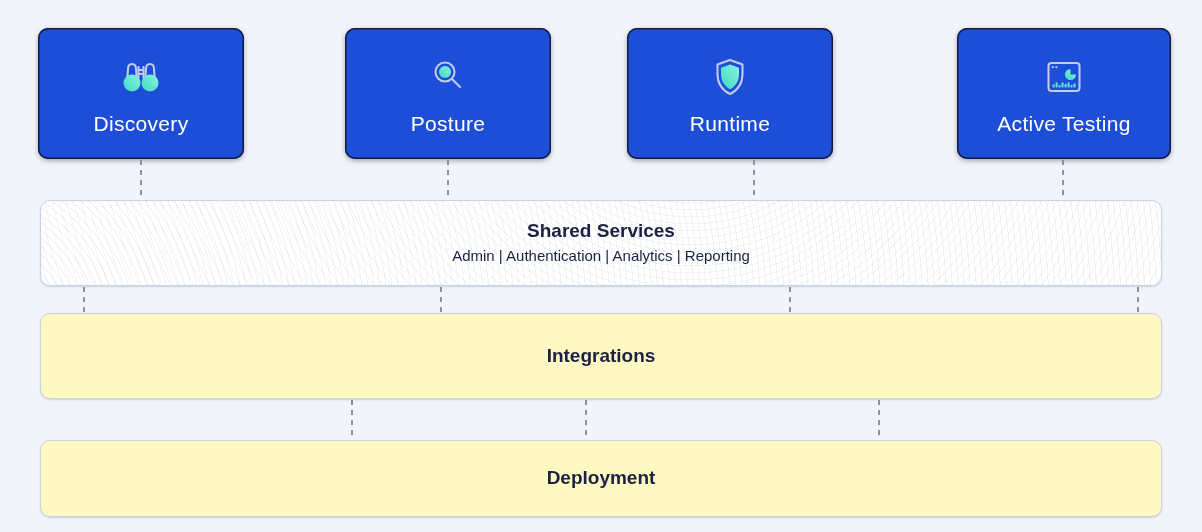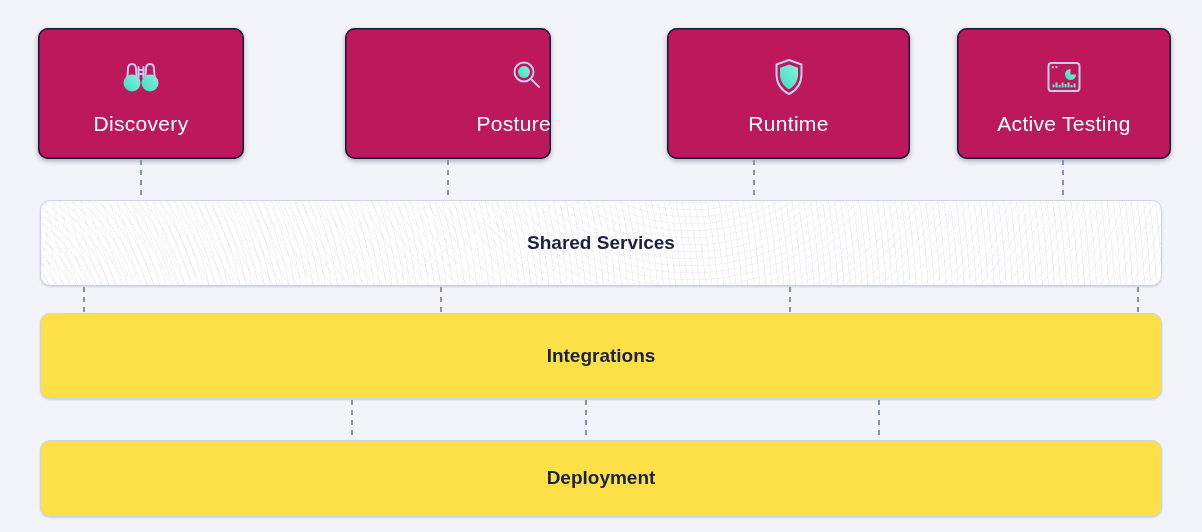--- a/index.html
+++ b/index.html
@@ -10,21 +10,21 @@
     width: 1202px;
     height: 532px;
     background: #f2f4fa;
     overflow: hidden;
   }
   
   .module {
     position: absolute;
     top: 28px;
     height: 131px;
-    background: #be185d;
+    background: #1d4ed8;
     border-radius: 10px;
     box-shadow: 0 2px 5px rgba(20,24,55,0.35), inset 0 0 0 1.5px #161a38;
     display: flex;
     flex-direction: column;
     align-items: center;
     justify-content: center;
     gap: 12px;
   }
   .module svg { display: block; }
   .module-label {
@@ -32,21 +32,21 @@
     font-size: 21px;
     font-weight: 500;
     letter-spacing: 0.3px;
     line-height: 1;
   }
   
   .layer {
     position: absolute;
     left: 40px;
     width: 1122px;
-    background: #fde047;
+    background: #fef9c3;
     border: 1px solid #ccd2e0;
     border-radius: 10px;
     box-shadow: 0 1px 2px rgba(110,120,150,0.28);
     display: flex;
     flex-direction: column;
     align-items: center;
     justify-content: center;
     text-align: center;
   }
   .layer-title {
@@ -102,38 +102,38 @@
           <line x1="21.5" y1="17" x2="26.5" y2="17"></line>
           <line x1="21.5" y1="21" x2="26.5" y2="21"></line>
         </g>
         <circle cx="15" cy="30" r="8.5" fill="url(#tg1)"></circle>
         <circle cx="33" cy="30" r="8.5" fill="url(#tg1)"></circle>
       </svg>
     </span>
     <div class="module-label">Discovery</div>
   </div>
 
-  <div class="module" style="left:345px; width:206px;align-items:flex-end;">
+  <div class="module" style="left:345px; width:206px;">
     <span>
       <svg width="48" height="48" viewBox="0 0 48 48">
         <defs>
           <linearGradient id="tg2" x1="0" y1="1" x2="1" y2="0">
             <stop offset="0" stop-color="#3bdcbf"></stop>
               <stop offset="1" stop-color="#8df0e0"></stop>
           </linearGradient>
         </defs>
         <circle cx="21" cy="19" r="9.5" stroke="#c7ccee" stroke-width="2" fill="none"></circle>
         <circle cx="21" cy="19" r="6" fill="url(#tg2)"></circle>
         <line x1="28" y1="26" x2="36" y2="34" stroke="#c7ccee" stroke-width="2" stroke-linecap="round"></line>
       </svg>
     </span>
     <div class="module-label">Posture</div>
   </div>
 
-  <div class="module" style="left:667px; width:243px;">
+  <div class="module" style="left:627px; width:206px;">
     <span>
       <svg width="48" height="48" viewBox="0 0 48 48">
         <defs>
           <linearGradient id="tg3" x1="0" y1="1" x2="1" y2="0">
             <stop offset="0" stop-color="#3bdcbf"></stop>
               <stop offset="1" stop-color="#8df0e0"></stop>
           </linearGradient>
         </defs>
         <path d="M24 7 L36.5 11.5 V21 C36.5 30.5 31 37.5 24 41 C17 37.5 11.5 30.5 11.5 21 V11.5 Z" stroke="#c7ccee" stroke-width="2" fill="none" stroke-linejoin="round"></path>
         <path d="M24 11.5 L33 14.8 V21.5 C33 28.5 29 33.5 24 36.3 C19 33.5 15 28.5 15 21.5 V14.8 Z" fill="url(#tg3)"></path>
@@ -174,20 +174,21 @@
     <div class="module-label">Active Testing</div>
   </div>
 
   <div class="vdash vdash-top" style="left:140px;"></div>
   <div class="vdash vdash-top" style="left:447px;"></div>
   <div class="vdash vdash-top" style="left:753px;"></div>
   <div class="vdash vdash-top" style="left:1062px;"></div>
 
   <div class="layer layer-shared">
     <div class="layer-title">Shared Services</div>
+    <div class="layer-subtitle">Admin | Authentication | Analytics | Reporting</div>
   </div>
 
   <div class="vdash vdash-mid" style="left:83px;"></div>
   <div class="vdash vdash-mid" style="left:440px;"></div>
   <div class="vdash vdash-mid" style="left:789px;"></div>
   <div class="vdash vdash-mid" style="left:1137px;"></div>
 
   <div class="layer layer-integrations">
     <div class="layer-title">Integrations</div>
   </div>

